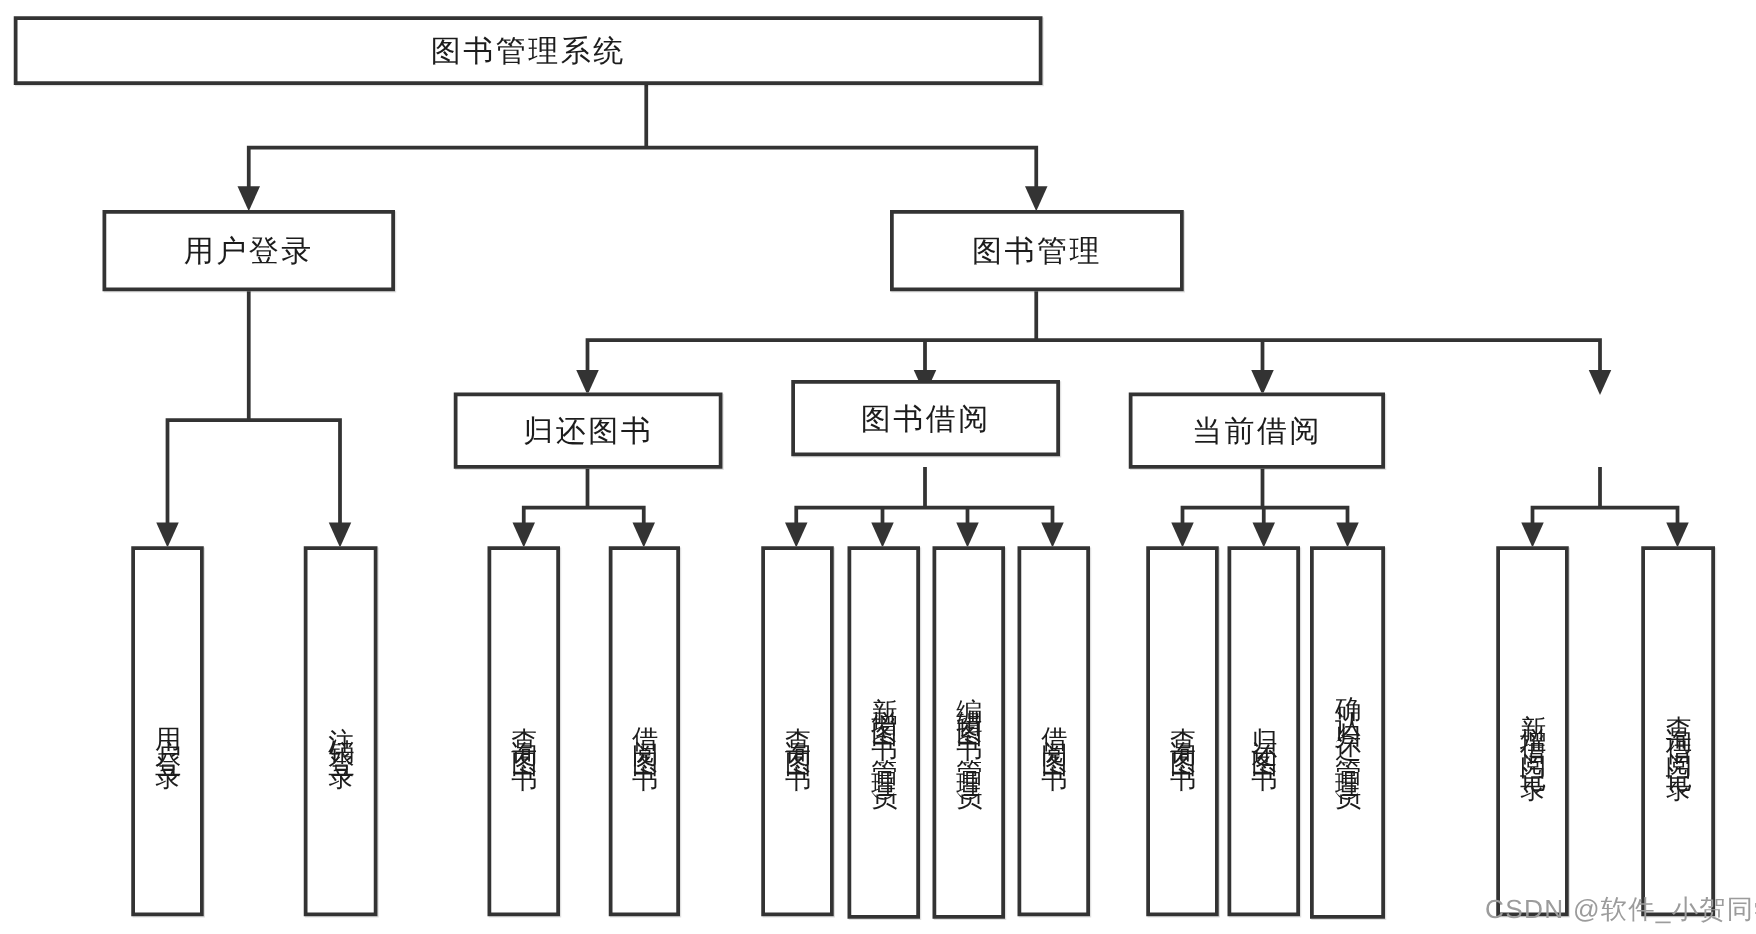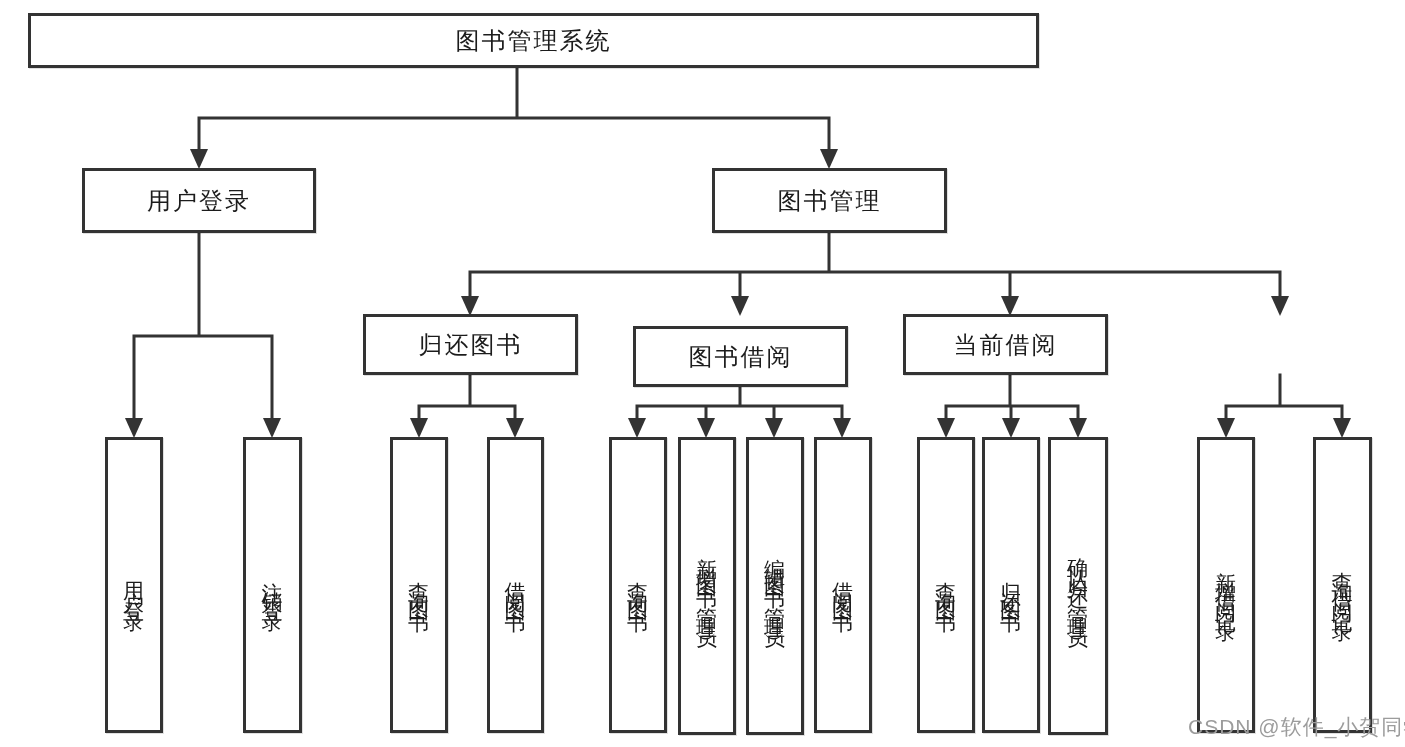--- a/index.html
+++ b/index.html
@@ -91,35 +91,35 @@
       <polygon points="765,418 783,418 774,438"></polygon>
       <polygon points="833,418 851,418 842,438"></polygon>
       <polygon points="937,418 955,418 946,438"></polygon>
       <polygon points="1002,418 1020,418 1011,438"></polygon>
       <polygon points="1069,418 1087,418 1078,438"></polygon>
       <polygon points="1217,418 1235,418 1226,438"></polygon>
       <polygon points="1333,418 1351,418 1342,438"></polygon>
     </g>
   </svg>
 
-  <div class="node" style="left:28px; top:13px; width:1011px; height:55px">
+  <div class="node" style="left:11px; top:13px; width:823px; height:55px">
     <span class="hlbl">图书管理系统</span>
   </div>
 
   <div class="node" style="left:82px; top:168px; width:234px; height:65px">
     <span class="hlbl">用户登录</span>
   </div>
   <div class="node" style="left:712px; top:168px; width:235px; height:65px">
     <span class="hlbl">图书管理</span>
   </div>
 
   <div class="node" style="left:363px; top:314px; width:215px; height:61px">
     <span class="hlbl">归还图书</span>
   </div>
-  <div class="node" style="left:633px; top:326px; width:215px; height:61px">
+  <div class="node" style="left:633px; top:304px; width:215px; height:61px">
     <span class="hlbl">图书借阅</span>
   </div>
   <div class="node" style="left:903px; top:314px; width:205px; height:61px">
     <span class="hlbl">当前借阅</span>
   </div>
 
   <div class="node" style="left:105px; top:437px; width:58px; height:296px">
     <span class="vlbl">用户登录</span>
   </div>
   <div class="node" style="left:243px; top:437px; width:59px; height:296px">

